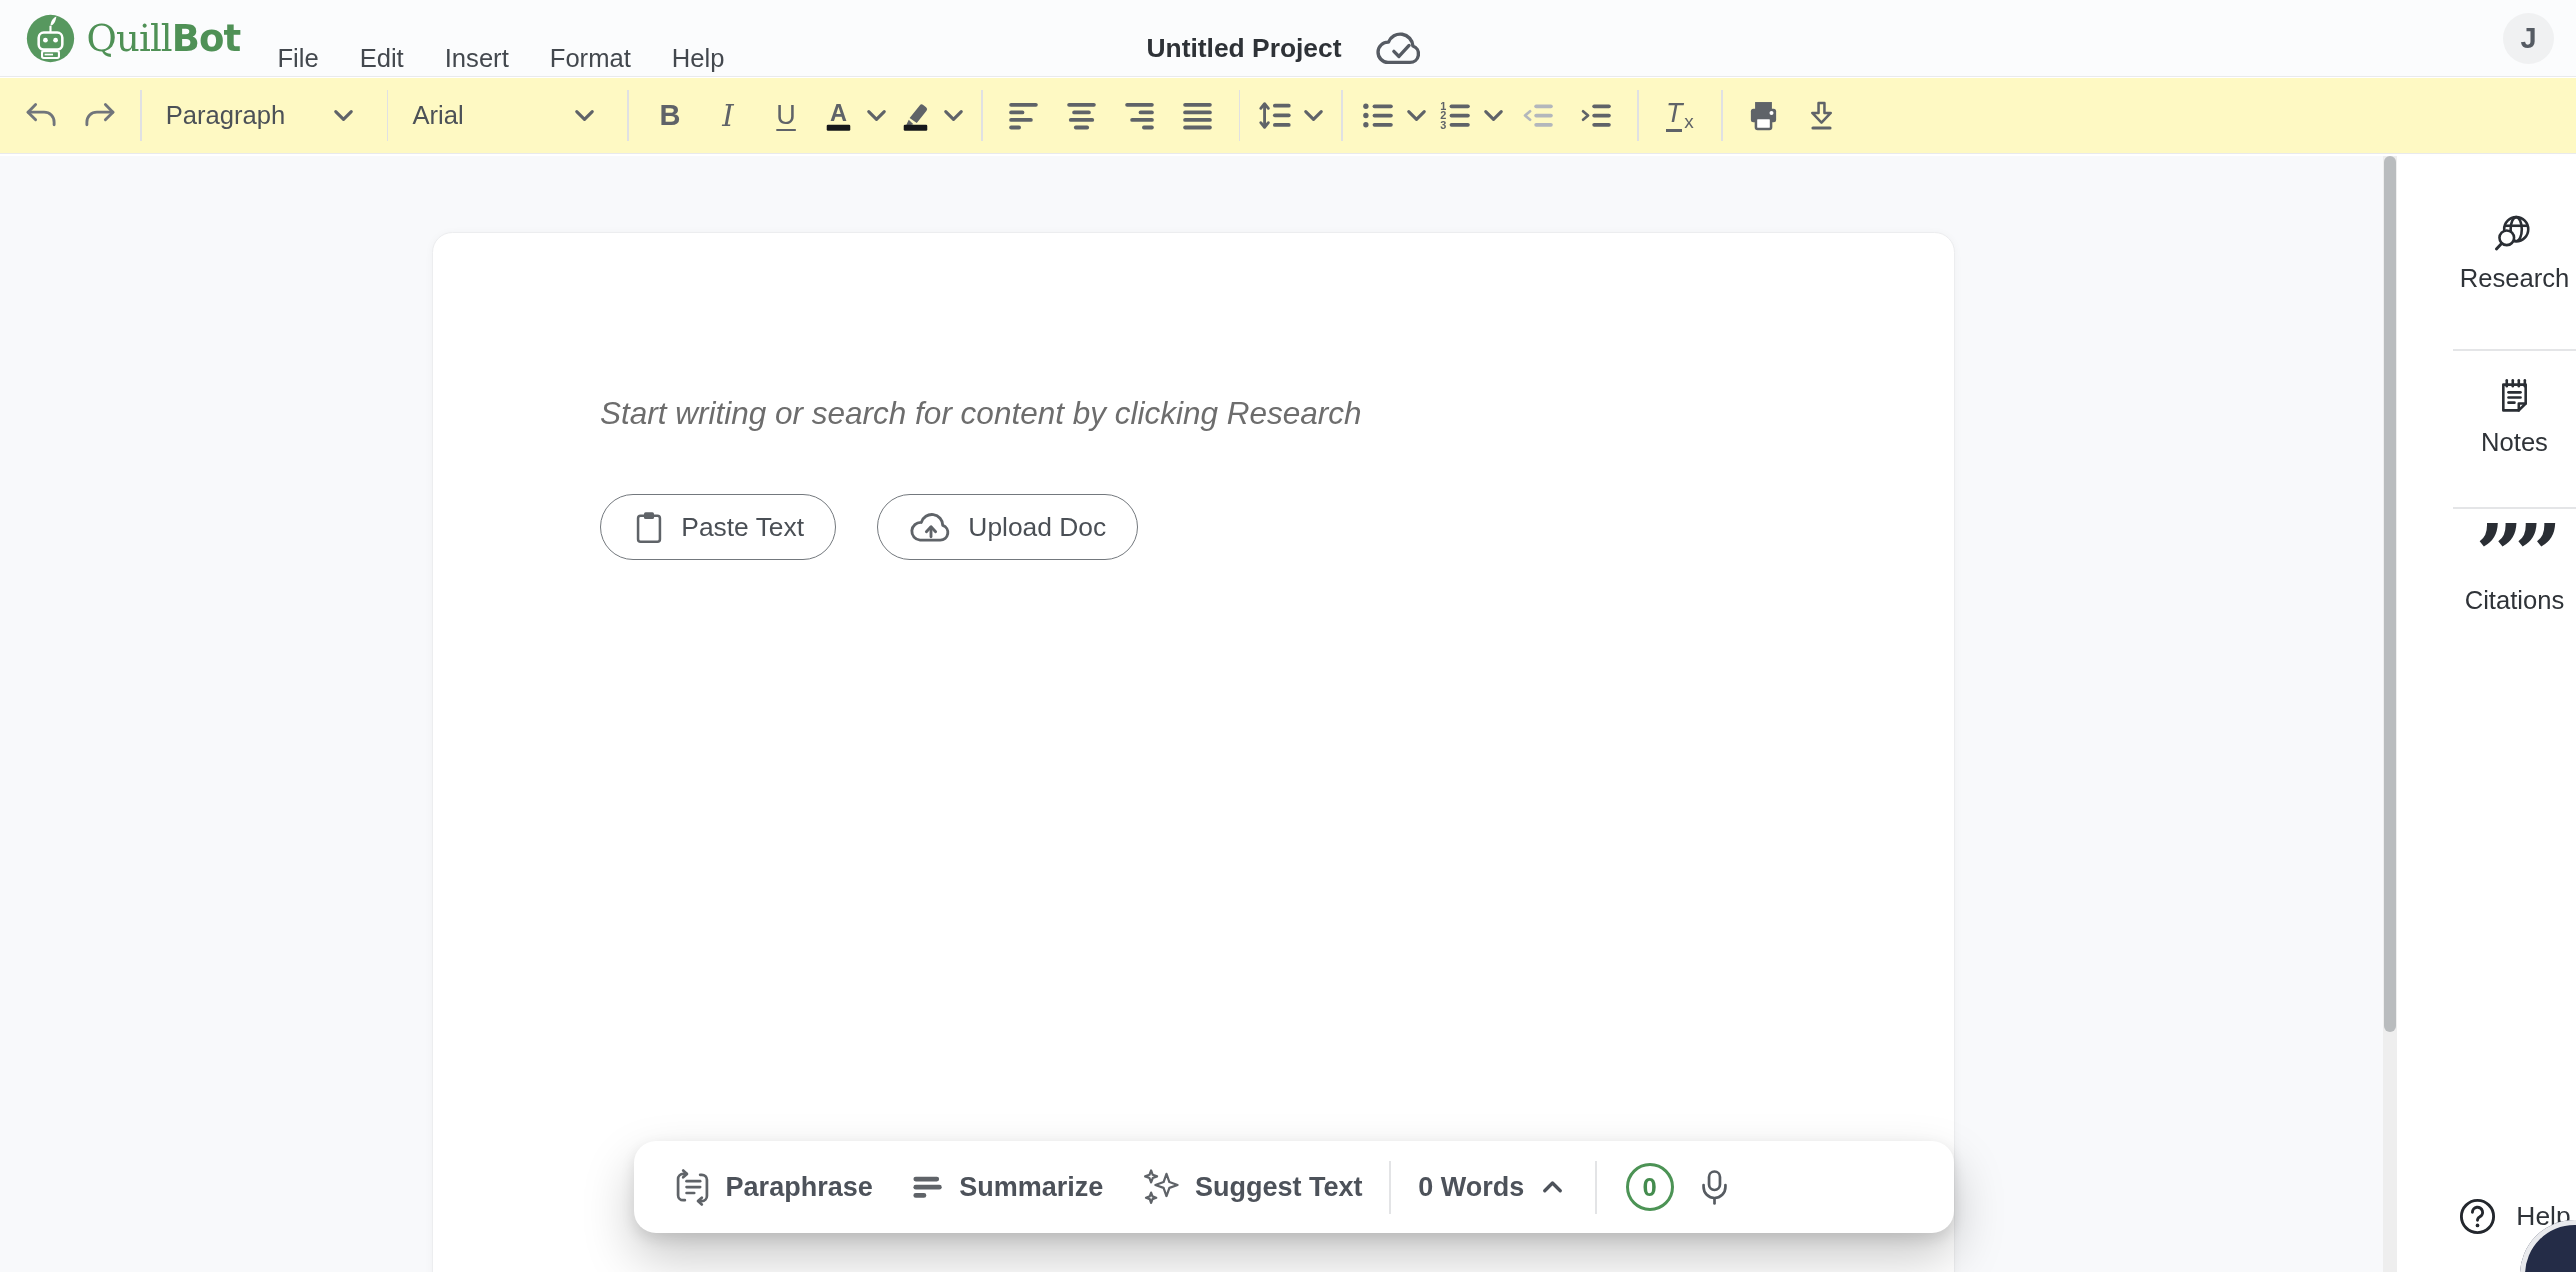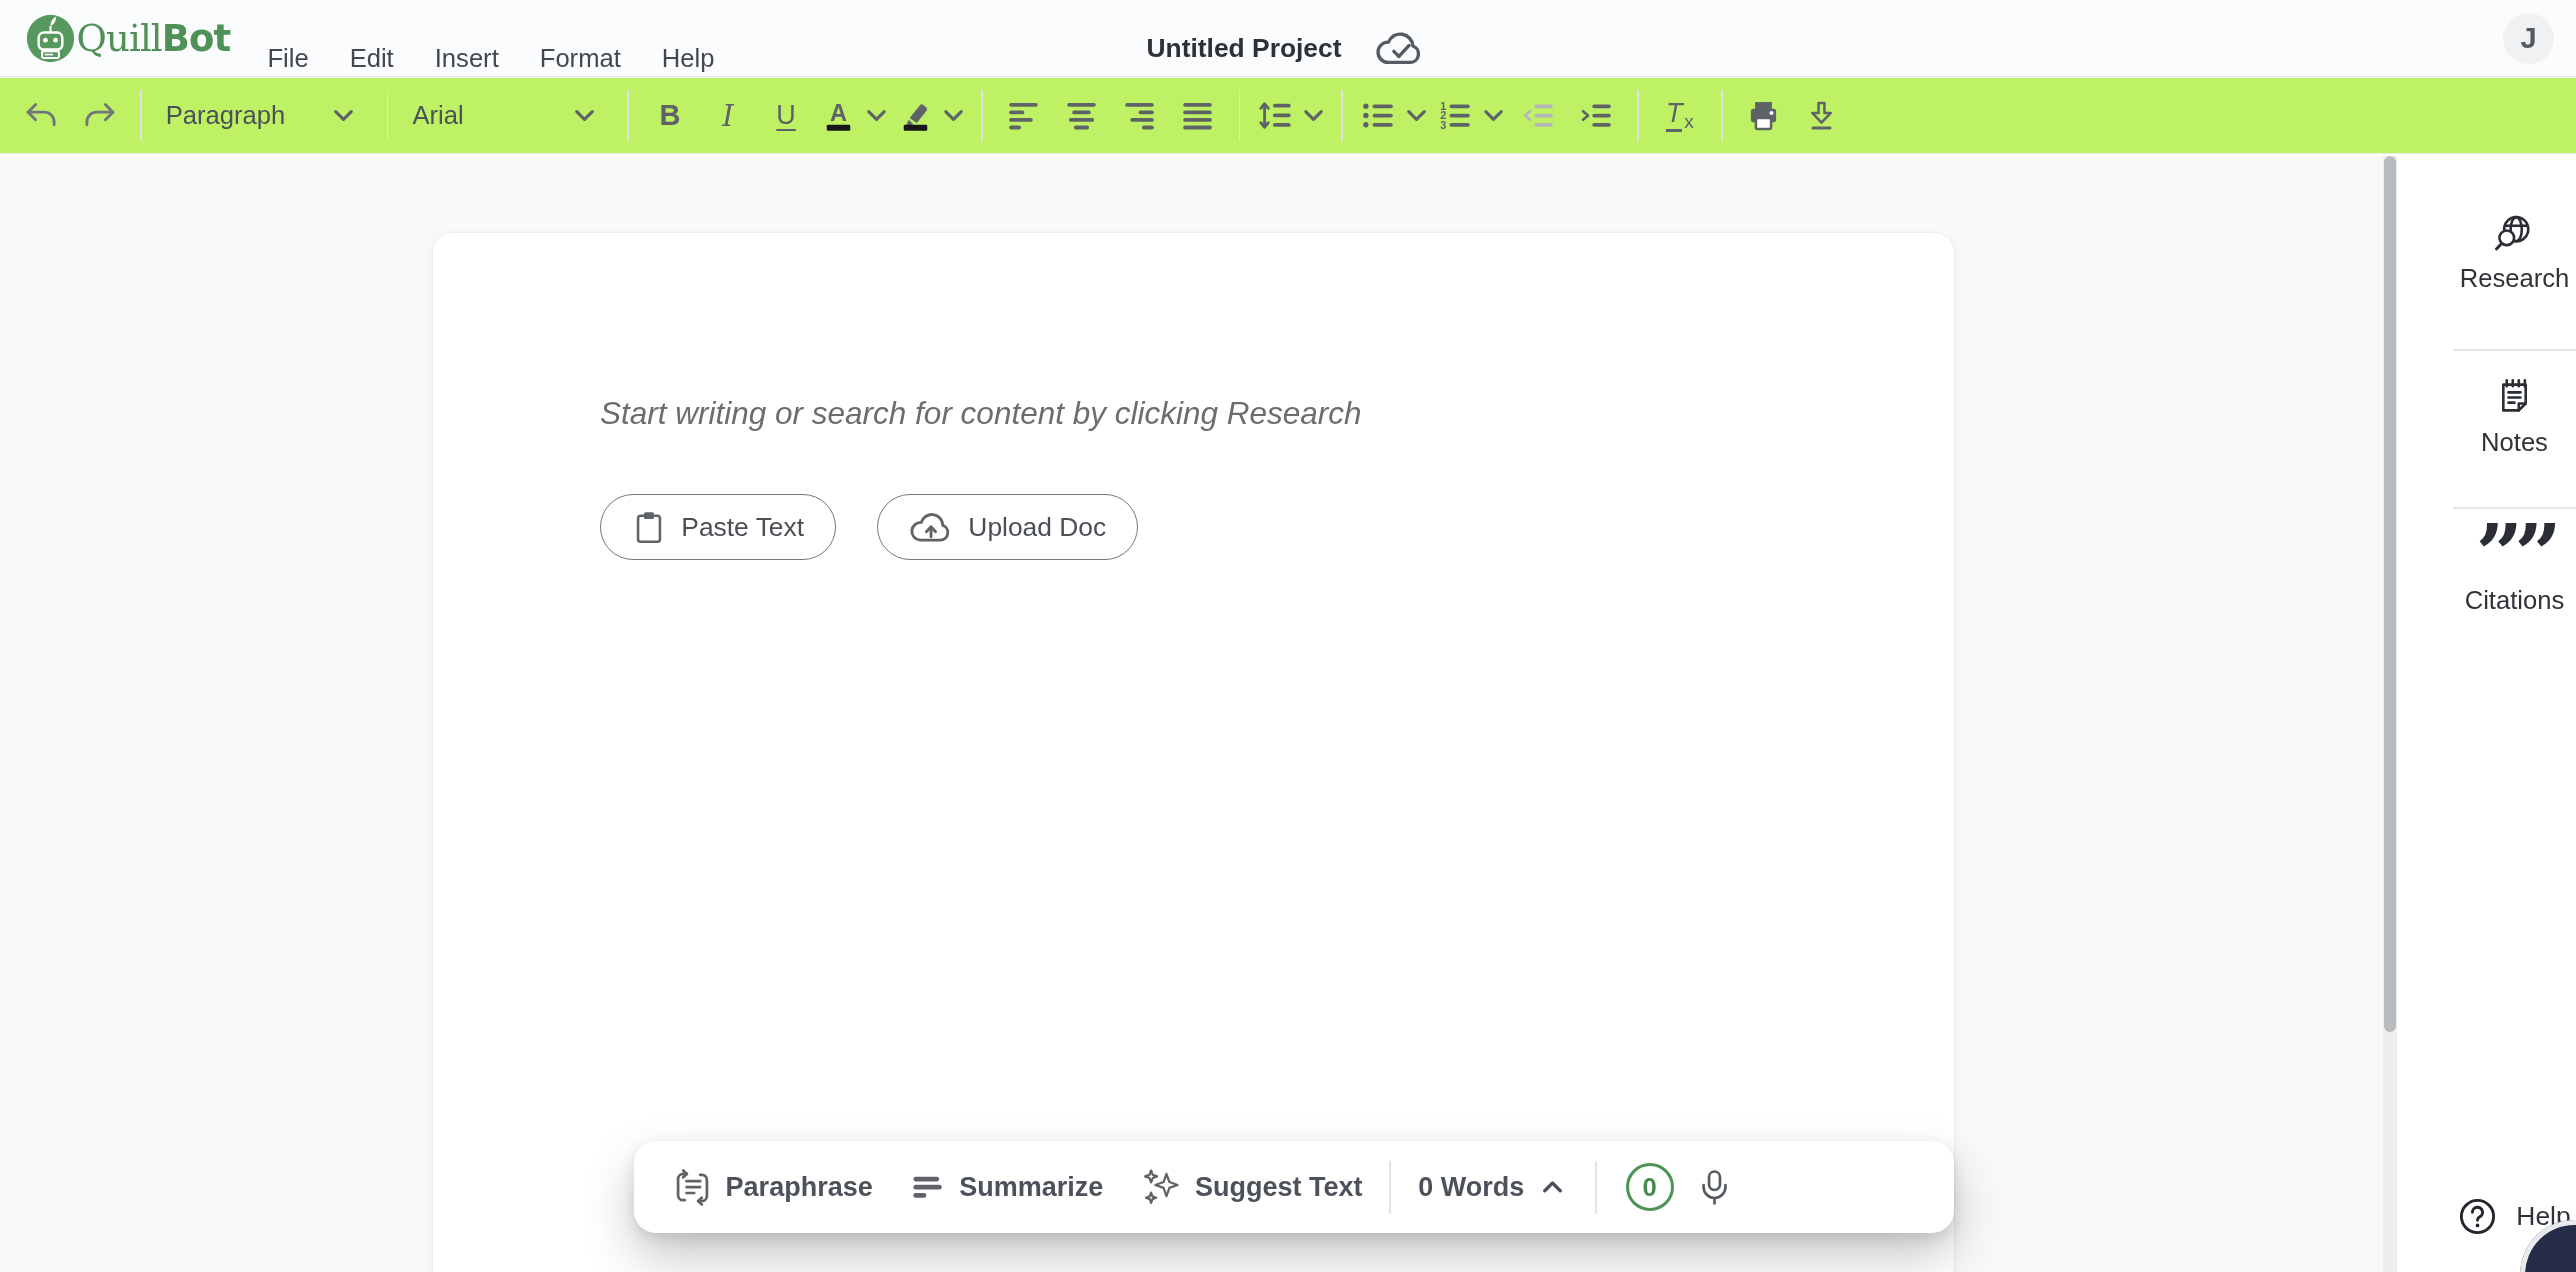--- a/index.html
+++ b/index.html
@@ -3,37 +3,37 @@
 <meta charset="utf-8">
 <style>
   * { margin:0; padding:0; box-sizing:border-box; }
   html,body { width:2576px; height:1273px; }
   body { font-family:"Liberation Sans", sans-serif; background:#fff; }
   #app { position:relative; width:2576px; height:1273px; overflow:hidden; background:#fff; }
 
   
   .header { position:absolute; top:0; left:0; width:2576px; height:77px;
     background:#fbfcfd; border-bottom:1.7px solid #e9eaec; display:flex; align-items:center; }
-  .logo { display:flex; align-items:center; gap:2px; margin-left:25.6px; cursor:pointer; }
+  .logo { display:flex; align-items:center; gap:12px; margin-left:25.6px; cursor:pointer; }
   .logo-badge { width:49px; height:49px; flex:0 0 49px; }
   .wordmark { font-size:37px; line-height:1; letter-spacing:-0.9px; white-space:nowrap; }
   .wm-quill { font-family:"DejaVu Serif", serif; color:#4f9156; }
   .wm-bot { font-family:"DejaVu Sans", sans-serif; font-weight:700; color:#4f9156; }
   .menubar { display:flex; align-items:center; gap:41px; margin-left:37px;margin-top:40px; }
   .menu-item { font-size:25.6px; color:#43484e; cursor:pointer; }
   .title-wrap { position:absolute; left:50%; top:0; height:96px; transform:translateX(-50%);
     display:flex; align-items:center; gap:32px; }
   .proj-title { font-size:26.4px; font-weight:600; color:#2e3237; white-space:nowrap; }
   .cloud-ic { width:56px; height:44px; }
   .avatar { position:absolute; right:22px; top:12.8px; width:51px; height:51px; border-radius:50%;
     background:#f0f1f2; display:flex; align-items:center; justify-content:center;
     font-size:29px; font-weight:700; color:#555b63; cursor:pointer; }
 
   
-  .toolbar { position:absolute; top:78px; left:0; width:2576px; height:76px; background:#bef264;
+  .toolbar { position:absolute; top:78px; left:0; width:2576px; height:76px; background:#fef9c3;
     border-bottom:1.7px solid #e9eaec; display:flex; align-items:center; padding-left:12px; }
   .ti { width:58px; height:58px; border-radius:6.8px; display:flex; align-items:center;
     justify-content:center; cursor:pointer; flex:0 0 auto; color:#5f6368; }
   .ti svg { display:block; }
   .ti-narrow { width:46px; }
   .vdiv { width:1.7px; height:51px; background:#e0e1e3; margin:0 12px; flex:0 0 auto; }
   .dropdown { display:flex; align-items:center; justify-content:space-between; height:58px;
     padding:0 15.3px 0 12px; cursor:pointer; flex:0 0 auto; }
   .dd-para { width:221px; }
   .dd-font { width:215px; }

